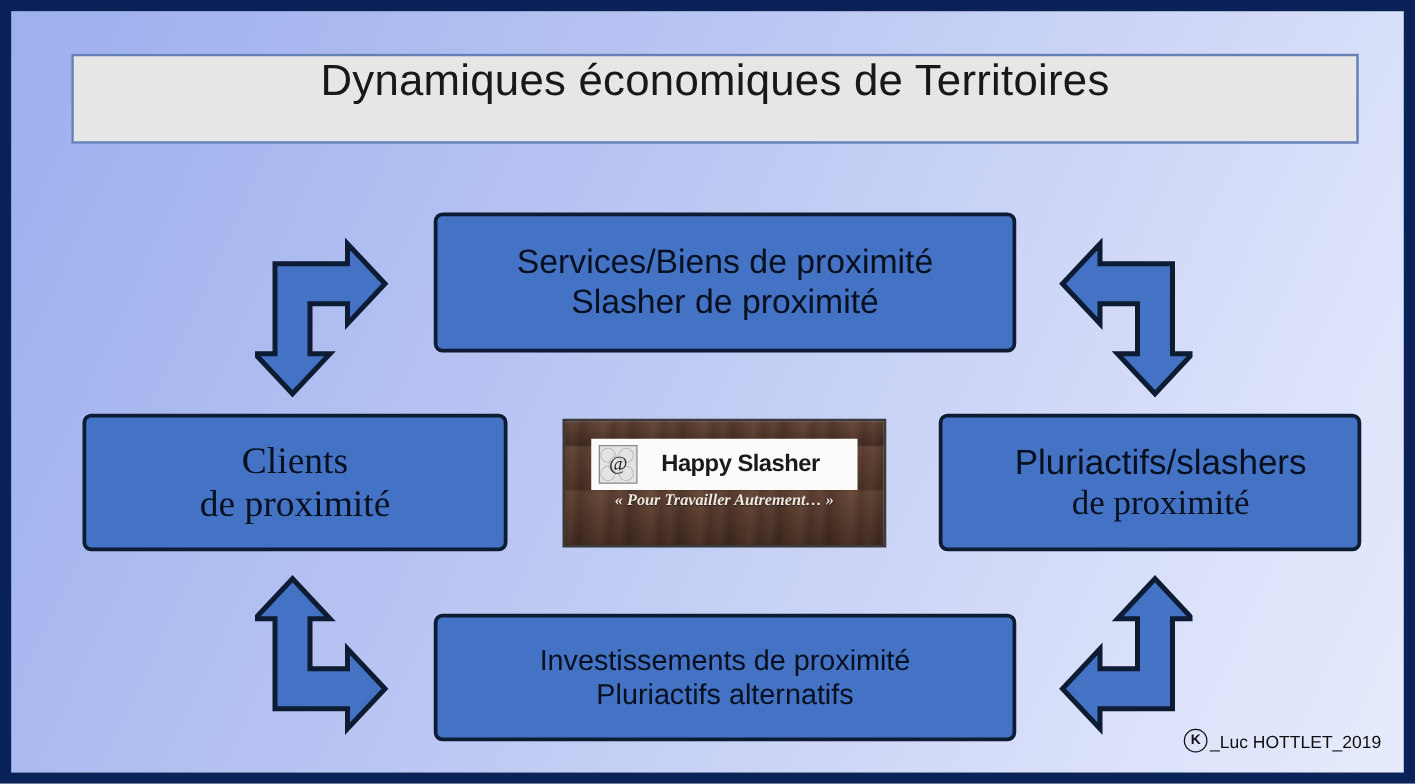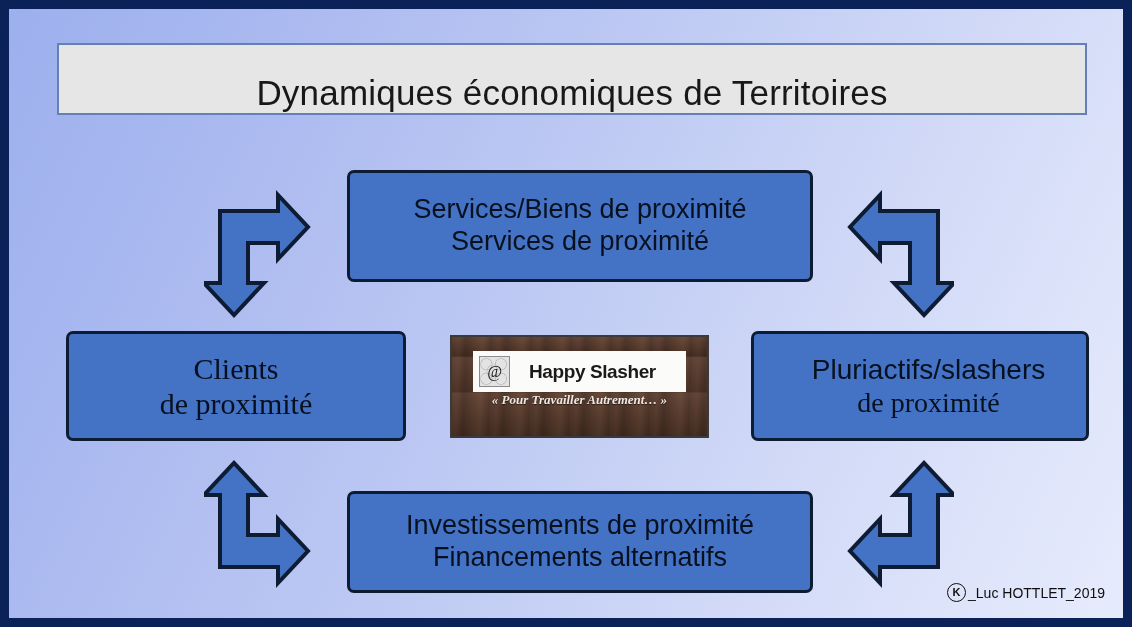--- a/index.html
+++ b/index.html
@@ -33,21 +33,21 @@
   .title-bar {
     position: absolute;
     left: 48px;
     top: 34px;
     width: 1030px;
     height: 72px;
     background: #e7e6e6;
     border: 2px solid #6580b8;
     box-sizing: border-box;
     display: flex;
-    align-items: flex-end;
+    align-items: flex-start;
     justify-content: center;
   }
   .title-text {
     font-family: "Liberation Sans", sans-serif;
     font-size: 35px;
     color: #181818;
     letter-spacing: 0.2px;
     white-space: nowrap;
   }
 
@@ -78,21 +78,21 @@
     left: 57px; top: 322px; width: 340px; height: 110px;
     font-size: 30px;
   }
   .box-right {
     left: 742px; top: 322px; width: 338px; height: 110px;
     font-size: 28px;
     padding-left: 17px;
   }
   .box-bottom {
     left: 338px; top: 482px; width: 466px; height: 102px;
-    font-size: 27px;
+    font-size: 23px;
   }
 
   
   .arrow {
     position: absolute;
     width: 110px;
     height: 130px;
   }
   .arrow svg { display: block; width: 100%; height: 100%; }
   .arrow-tl { left: 195px; top: 180px; }
@@ -203,36 +203,36 @@
 <body>
 
 <div class="slide">
 
   <div class="title-bar">
     <span class="title-text">Dynamiques économiques de Territoires</span>
   </div>
 
   <div class="pbox box-top">
     <span class="ln sans">Services/Biens de proximité</span>
-    <span class="ln sans">Services de proximité</span>
+    <span class="ln sans">Slasher de proximité</span>
   </div>
 
   <div class="pbox box-left">
     <span class="ln serif">Clients</span>
     <span class="ln serif">de proximité</span>
   </div>
 
   <div class="pbox box-right">
     <span class="ln sans">Pluriactifs/slashers</span>
     <span class="ln serif">de proximité</span>
   </div>
 
   <div class="pbox box-bottom">
     <span class="ln sans">Investissements de proximité</span>
-    <span class="ln sans">Financements alternatifs</span>
+    <span class="ln sans">Pluriactifs alternatifs</span>
   </div>
 
   <div class="arrow arrow-tl">
     <svg viewBox="0 0 110 130" xmlns="http://www.w3.org/2000/svg">
       <polygon points="16,22 74,22 74,6 104,38 74,70 74,54 44,54 44,94 60,94 30,126 0,94 16,94" fill="#4472c4" stroke="#0d1b33" stroke-width="4" stroke-linejoin="miter"></polygon>
     </svg>
   </div>
 
   <div class="arrow arrow-tr">
     <svg viewBox="0 0 110 130" xmlns="http://www.w3.org/2000/svg">

